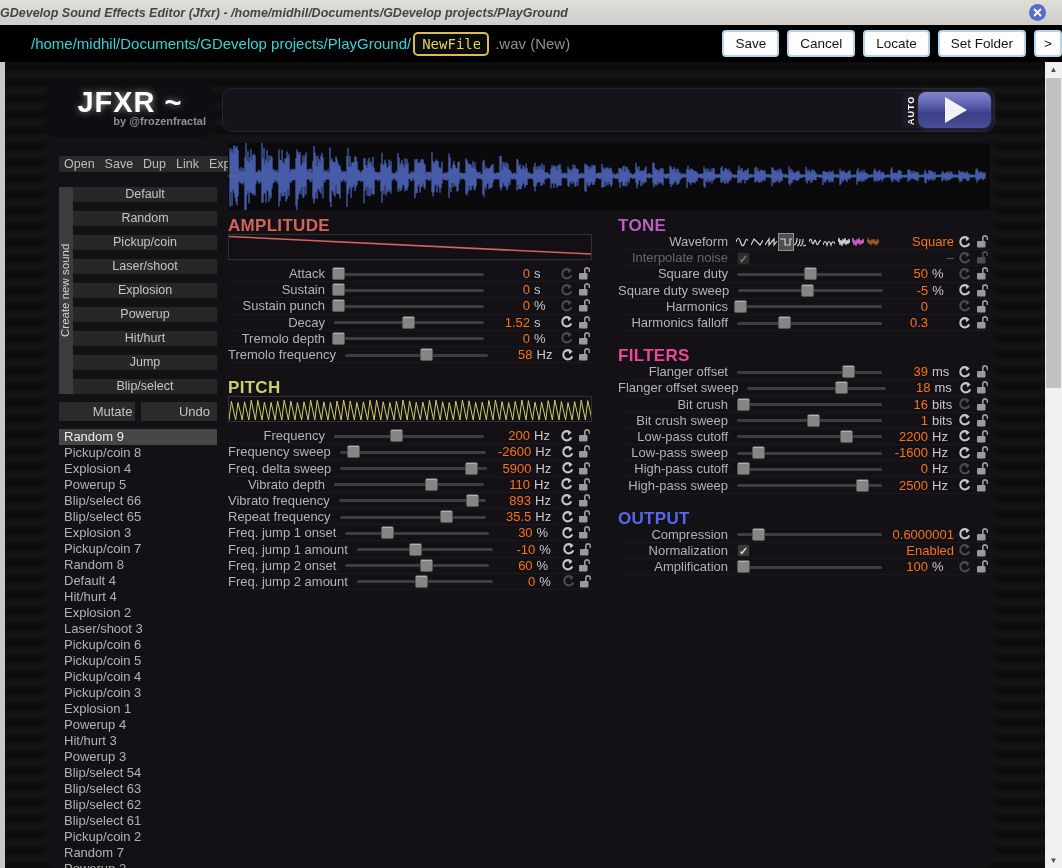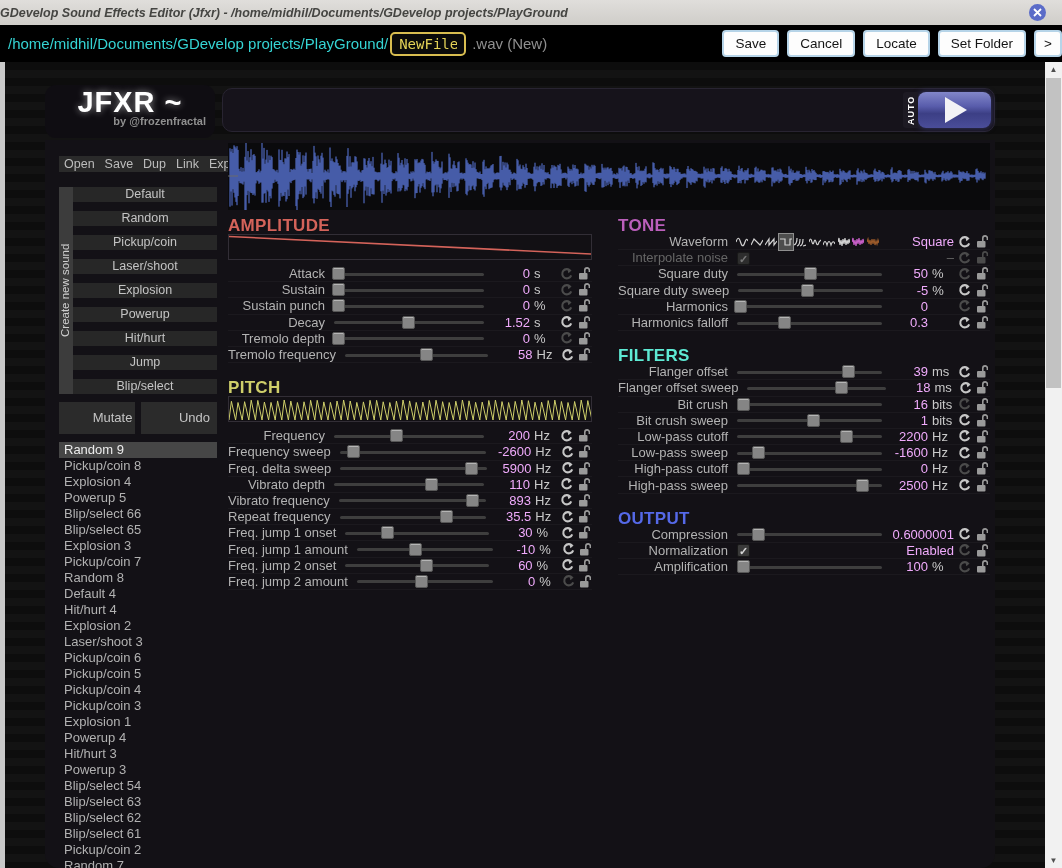--- a/index.html
+++ b/index.html
@@ -10,21 +10,21 @@
   .titlebar { position:absolute; left:0; top:0; width:1062px; height:25px;
     background:linear-gradient(180deg,#e0dedb,#cfcdc9); display:flex; align-items:center; }
   .titlebar .wtitle { font-size:12.5px; font-style:italic; font-weight:bold; color:#454542; }
   .close-btn { position:absolute; right:16px; top:4px; width:17px; height:17px; border-radius:50%;
     background:#5b6cc8; color:#fff; display:flex; align-items:center; justify-content:center;
     font-size:11px; font-weight:bold; cursor:pointer; }
 
   
   .topbar { position:absolute; left:0; top:25px; width:1062px; height:37px; background:#000;
     display:flex; align-items:center; padding-left:8px; overflow:hidden; }
-  .path { color:#35d4d4; font-size:15px; white-space:nowrap; }
+  .path { color:#35d4d4; font-size:15px; white-space:nowrap;margin-left:23px; }
   .fname { background:#0a0a0a; border:2px solid #d8bd50; border-radius:5px; color:#e4d257;
     font-family:"DejaVu Sans Mono", monospace; font-size:14px; width:76px; padding:2px 7px; margin-left:2px; }
   .suffix { color:#8f8f8f; font-size:15px; margin-left:6px; white-space:nowrap; }
   .spacer { flex:1; }
   .tb-buttons { display:flex; gap:8px; margin-right:0; }
   .tbtn { background:#fdfdfd; color:#141414; border:2px solid #b6d4e8; border-radius:4px;
     font-family:"Liberation Sans", sans-serif; font-size:13.5px; padding:4px 11px; white-space:nowrap; cursor:pointer; }
   .tbtn:last-child { padding:4px 8px; }
 
   
@@ -63,21 +63,21 @@
   .fileops { display:flex; justify-content:space-between; margin-top:8px; }
   .fbtn { background:#2a2a2a; color:#bdbdbd; font-size:12.5px; padding:1px 5px; border:none;
     font-family:"Liberation Sans", sans-serif; cursor:pointer; }
   .createnew { display:flex; margin-top:15px; }
   .cn-tab { width:14px; background:#3c3c3c; color:#cfcfcf; font-size:11.5px;
     writing-mode:vertical-rl; transform:rotate(180deg); text-align:center; cursor:pointer; }
   .cn-list { flex:1; display:flex; flex-direction:column; gap:9px; }
   .pbtn { background:#272727; color:#c4c4c4; font-size:12.5px; height:15px; line-height:15px;
     text-align:center; border:none; font-family:"Liberation Sans", sans-serif; cursor:pointer; }
   .actions { display:flex; gap:6px; margin-top:8px; }
-  .abtn { flex:1; background:#2b2b2b; color:#c4c4c4; font-size:13px; height:32px; line-height:16px;
+  .abtn { flex:1; background:#2b2b2b; color:#c4c4c4; font-size:13px; height:19px; line-height:16px;
     text-align:center; border:none; font-family:"Liberation Sans", sans-serif; cursor:pointer;padding-left:31px; }
   .sound-list { margin-top:8px; }
   .sitem { height:16px; line-height:16px; font-size:13px; color:#b2b2b2; padding-left:5px;
     white-space:nowrap; cursor:pointer; }
   .sitem.selected { background:#464646; color:#ececec; }
 
   
   .editor { position:absolute; left:183px; top:0; width:767px; height:728px; }
   .wave-display { position:absolute; left:0; top:3px; width:762px; height:67px; background:#0a0a0c; }
   .params { position:absolute; left:0; top:76px; width:767px; display:flex; }
@@ -95,21 +95,21 @@
   .pcol.right .pctl { width:145px; }
   .track { position:absolute; left:0; right:0; top:7px; height:3px; background:#3e3e3e; border-radius:2px; }
   .thumb { position:absolute; top:1.5px; width:13px; height:13px; background:#858585;
     border:1px solid #575757; border-radius:2px; box-shadow:inset 0 1px 0 #b5b5b5; cursor:pointer; }
   .cbox { position:absolute; left:0; top:2px; width:13px; height:13px; background:#3a3a3a;
     border:1px solid #191919; border-radius:2px; color:#d6d6d6; font-size:11px; font-weight:bold;
     line-height:12px; text-align:center; cursor:pointer; }
   .wicons { position:absolute; left:-2px; top:0; display:flex; }
   .wicon { width:14.5px; height:16px; display:flex; align-items:center; justify-content:center; cursor:pointer; }
   .wicon.selected { background:#4e4e4e; outline:1px solid #8f8f8f; }
-  .pnum { width:46px; text-align:right; color:#f0abfc; font-size:13px; white-space:nowrap; overflow:hidden; }
+  .pnum { width:46px; text-align:right; color:#f97316; font-size:13px; white-space:nowrap; overflow:hidden; }
   .pnum.wide { width:72px; }
   .punit { width:26px; text-align:left; color:#c9c9c9; font-size:13px; padding-left:4px; }
   .punit.hidden { width:0; padding:0; }
   .picon { width:20px; display:flex; justify-content:center; cursor:pointer; }
   .picon.lock { width:16px; }
   .prow.disabled .plabel, .prow.disabled .pnum, .prow.disabled .punit { color:#666; }
   .prow.disabled .cbox { background:#2d2d2d; color:#777; }
 
   
   .vscroll { position:absolute; right:0; top:0; width:17px; height:100%; background:#f1f1f1; }
@@ -755,21 +755,21 @@
                   <path d="M8.2 1.2 L12.6 3.4 L9.4 6.2 Z" fill="#c6c6c6"></path>
                 </svg>
               </span>
               <span class="picon lock">
                 <svg width="12" height="15" viewBox="0 0 12 15">
                   <path d="M6.8 7 V4.2 a2.3 2.3 0 0 1 4.6 0 V6" fill="none" stroke="#9a9a9a" stroke-width="1.6"></path>
                   <rect x="1" y="7" width="8.5" height="6.5" rx="1" fill="#9a9a9a"></rect>
                 </svg>
               </span>
             </div>
-            <div class="sec-title sec-gap" style="color: #5eead4;">FILTERS</div>
+            <div class="sec-title sec-gap" style="color: #ec4899;">FILTERS</div>
             <div class="prow">
               <span class="plabel">Flanger offset</span>
               <span class="pctl">
                 <span class="track"></span>
                 <span class="thumb" style="left: calc(77% - 7px);"></span>
               </span>
               <span class="pnum">39</span>
               <span class="punit">ms</span>
               <span class="picon">
                 <svg width="14" height="14" viewBox="0 0 14 14">

